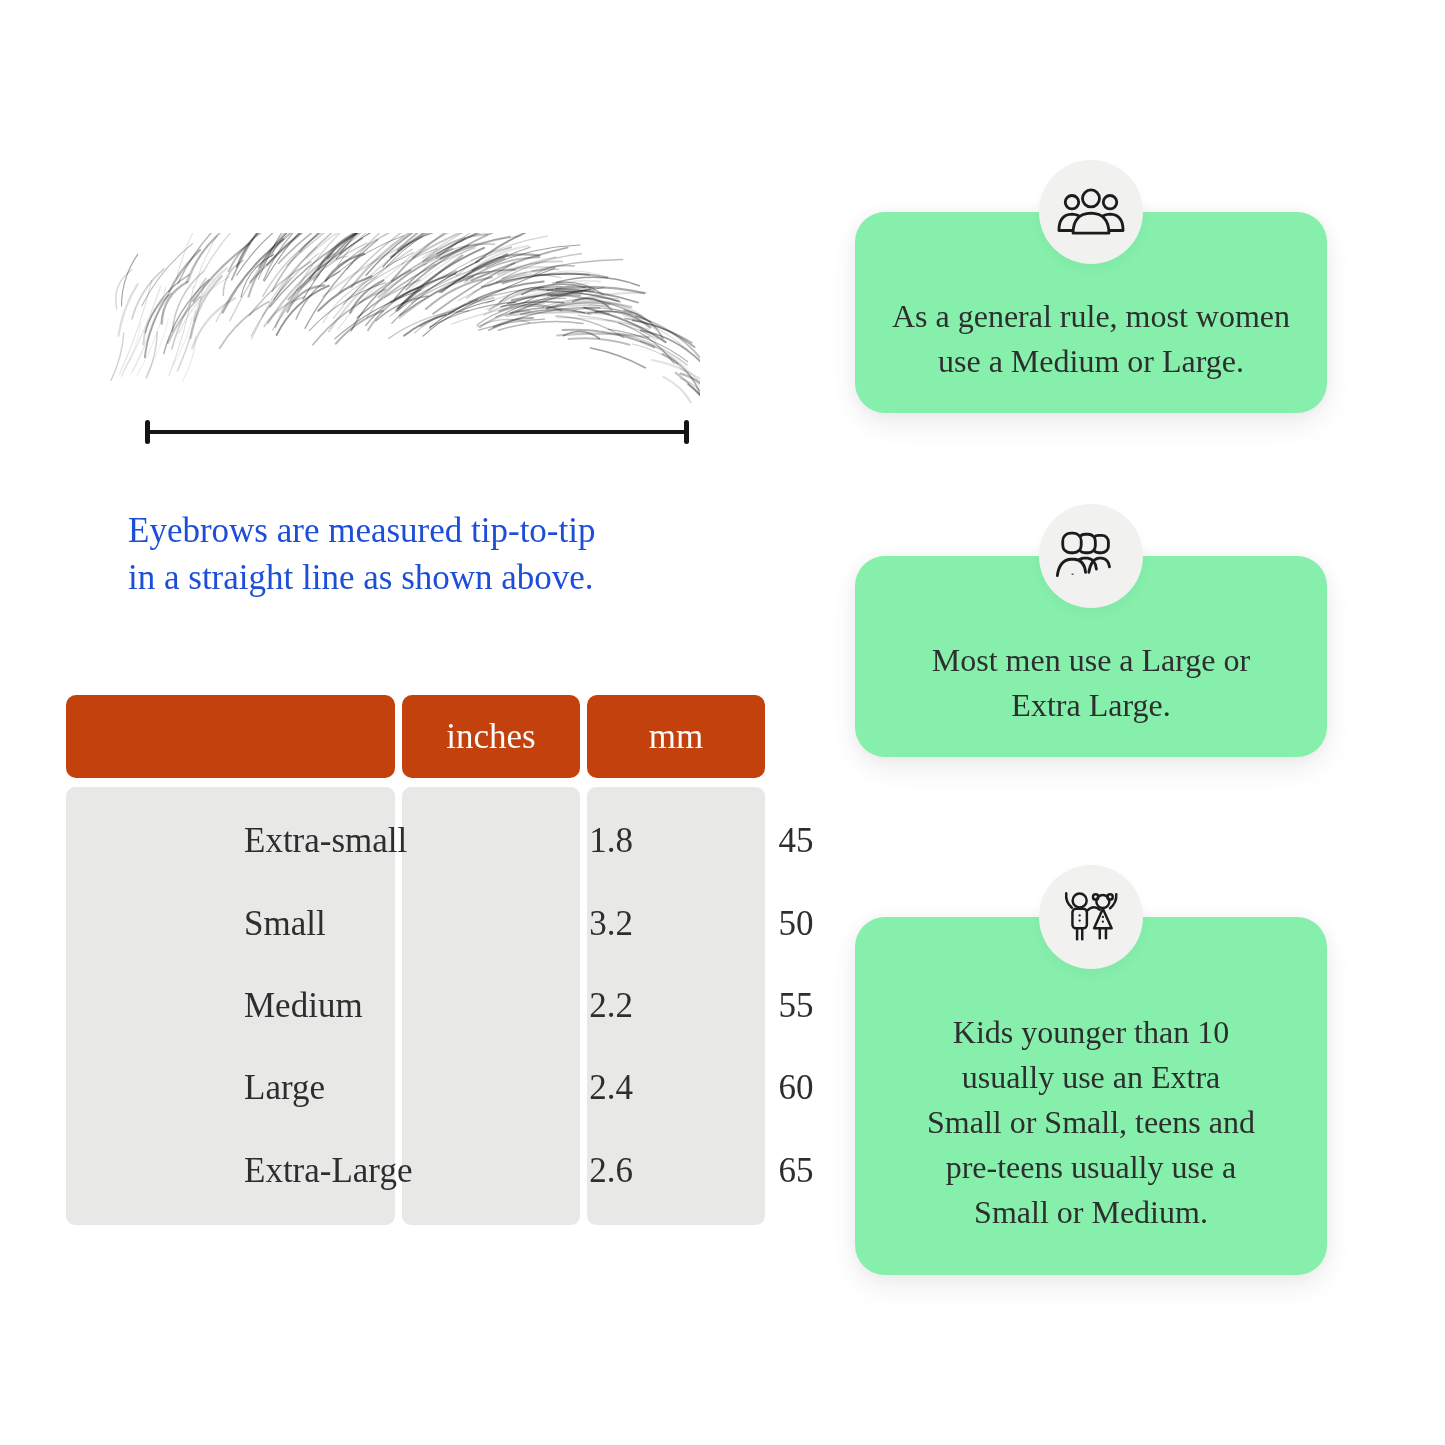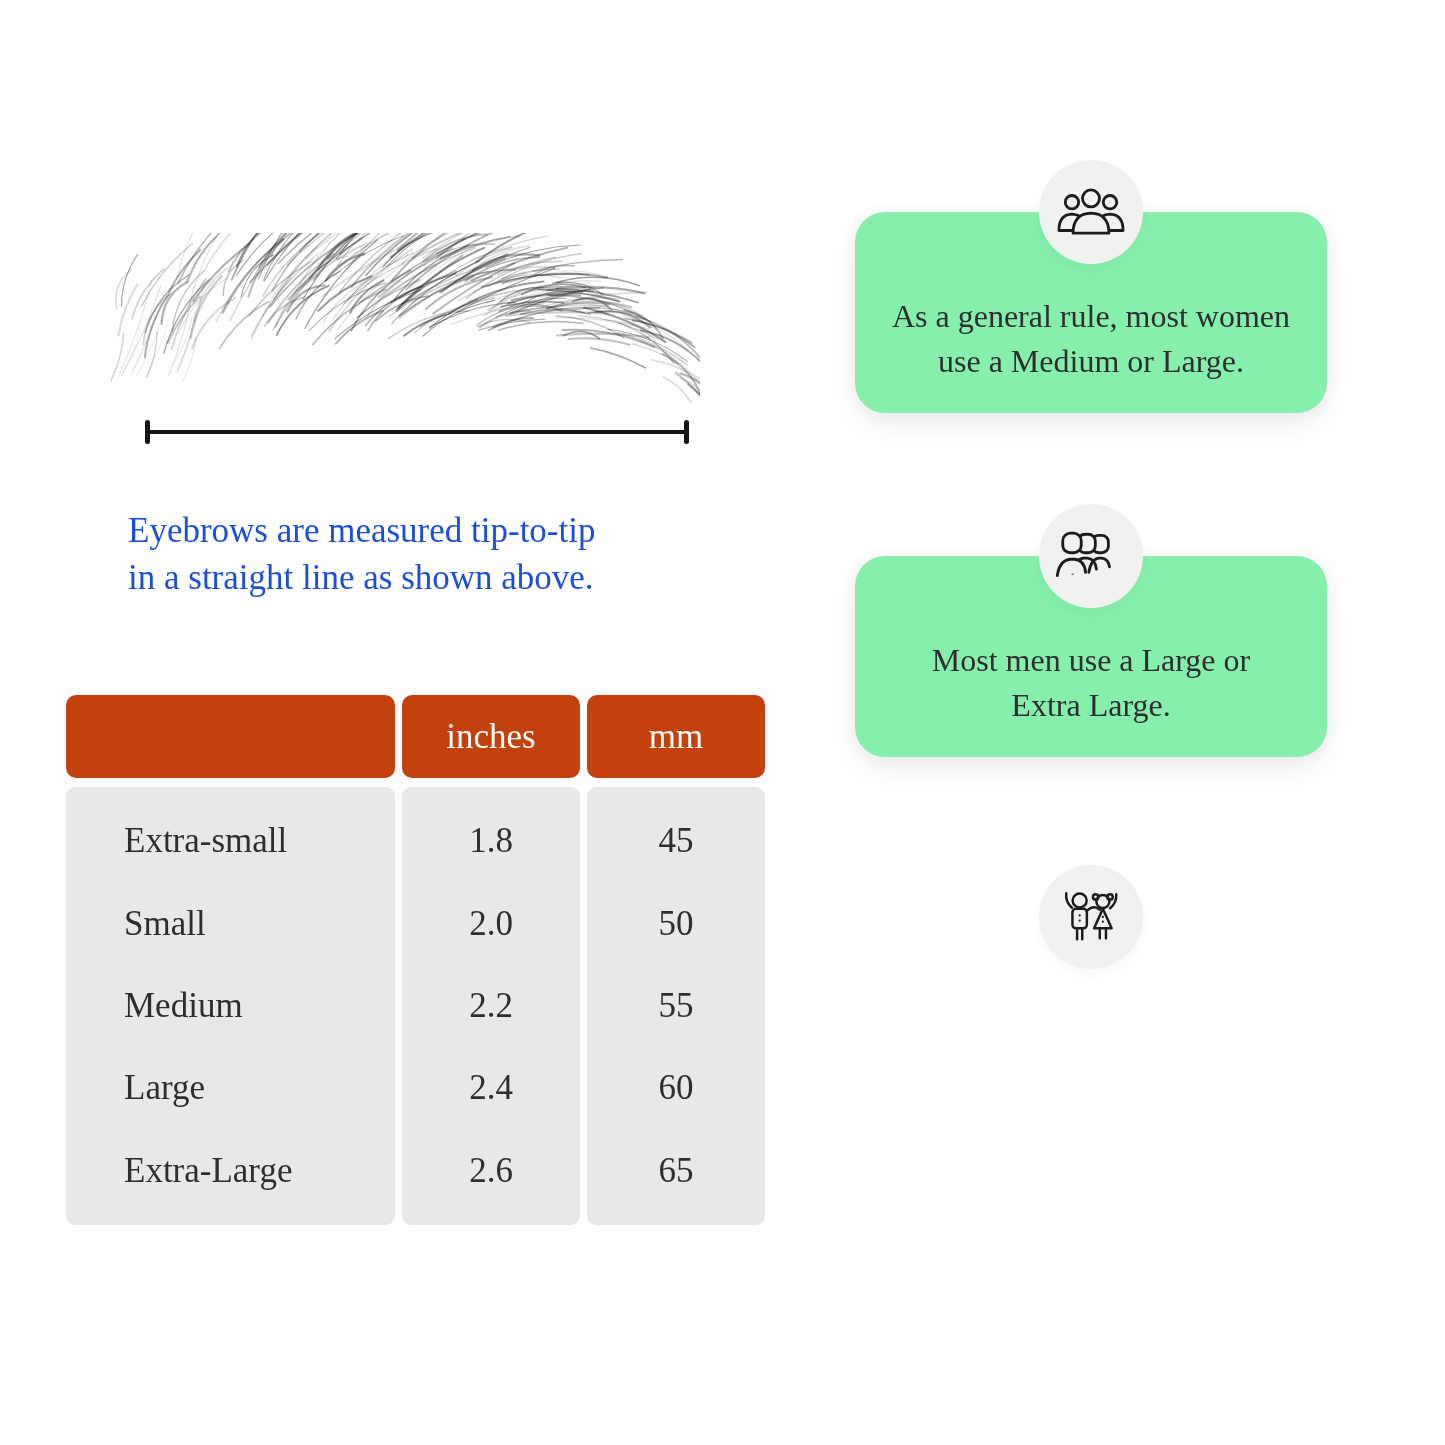--- a/index.html
+++ b/index.html
@@ -18,21 +18,21 @@
 
   
   .t-grid{position:absolute;left:66px;width:699px;display:grid;
           grid-template-columns:329px 178px 178px;column-gap:7px;}
   .t-head{top:695px;height:83px;}
   .t-head > div{background:#c2410c;border-radius:10px;color:#fafafa;font-size:35px;
           display:flex;align-items:center;justify-content:center;}
   .t-body-bg{top:787px;height:438px;}
   .t-body-bg > div{background:#e8e8e7;border-radius:9px;}
   .t-rows{position:absolute;left:66px;top:800px;width:819px;height:412px;
-          display:flex;flex-direction:column;}
+          display:flex;flex-direction:column;align-items:flex-end;}
   .t-row{flex:1;display:grid;grid-template-columns:329px 178px 178px;column-gap:7px;
           align-items:center;font-size:35px;}
   .cell-label{padding-left:58px;}
   .cell-num{text-align:center;}
 
   
   .card{position:absolute;left:855px;width:472px;background:#86efac;border-radius:30px;
         box-shadow:0 12px 28px rgba(0,0,0,0.07),0 0 16px rgba(0,0,0,0.045);
         box-sizing:border-box;padding-top:52px;
         display:flex;align-items:center;justify-content:center;}
@@ -332,21 +332,21 @@
   </div>
 
   <div class="t-rows">
     <div class="t-row">
       <div class="cell-label">Extra-small</div>
       <div class="cell-num">1.8</div>
       <div class="cell-num">45</div>
     </div>
     <div class="t-row">
       <div class="cell-label">Small</div>
-      <div class="cell-num">2.0</div>
+      <div class="cell-num">3.2</div>
       <div class="cell-num">50</div>
     </div>
     <div class="t-row">
       <div class="cell-label">Medium</div>
       <div class="cell-num">2.2</div>
       <div class="cell-num">55</div>
     </div>
     <div class="t-row">
       <div class="cell-label">Large</div>
       <div class="cell-num">2.4</div>
@@ -387,20 +387,27 @@
         <path d="M30 38 Q32 26 39 25 L42 25 Q48 26 49 33"></path>
         <rect x="20" y="3" width="16" height="17" rx="6.5" fill="#f1f1f0"></rect>
         <path d="M15 39 Q17 26 25 25 L29 25 Q36 26 37 35"></path>
         <path d="M1 41 Q3 27 13 26 L17 26 Q26 27 27 38 Z" fill="#f1f1f0" stroke="none"></path>
         <rect x="6" y="2" width="17" height="18" rx="7" fill="#f1f1f0"></rect>
         <path d="M1 41 Q3 27 13 26 L17 26 Q26 27 27 38"></path>
       </g>
     </svg>
   </div>
 
+  <div class="card card-3">
+    <div class="card-text multiline">Kids younger than 10
+usually use an Extra
+Small or Small, teens and
+pre-teens usually use a
+Small or Medium.</div>
+  </div>
   <div class="icon-circle circle-3">
     <svg viewBox="0 0 64 52" width="66" height="54">
       <g fill="none" stroke="#1c1c1c" stroke-width="2.4" stroke-linecap="round" stroke-linejoin="round">
         <path d="M8 3 Q7 11 13.5 17"></path>
         <circle cx="21" cy="10" r="6.8"></circle>
         <rect x="14" y="18" width="14" height="19" rx="3.5" fill="#f1f1f0"></rect>
         <path d="M18.5 37.5 L18.5 47.5"></path>
         <path d="M23.5 37.5 L23.5 47.5"></path>
         <circle cx="21" cy="24.5" r="1.1" fill="#1c1c1c" stroke="none"></circle>
         <circle cx="21" cy="29.5" r="1.1" fill="#1c1c1c" stroke="none"></circle>

